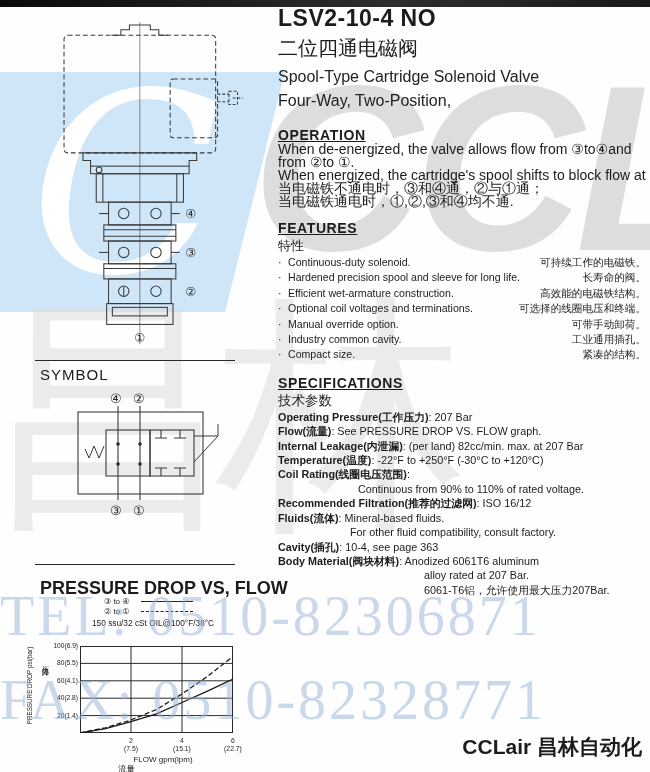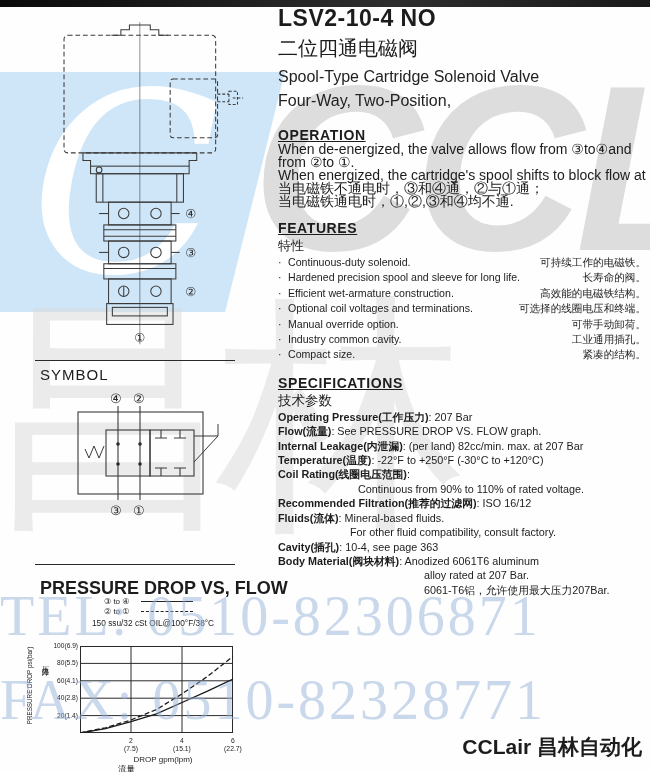--- a/index.html
+++ b/index.html
@@ -192,21 +192,21 @@
     <div>(7.5)</div>
   </div>
   <div class="xtick" style="left:165px;">
     <div>4</div>
     <div>(15.1)</div>
   </div>
   <div class="xtick" style="left:216px;">
     <div>6</div>
     <div>(22.7)</div>
   </div>
-  <div class="xlab">DROP gpm(lpm)</div>
+  <div class="xlab">FLOW gpm(lpm)</div>
   <div class="xlab-cn">流量</div>
 
   <div class="rcol">
     <h1 class="model">LSV2-10-4 NO</h1>
     <div class="title-cn">二位四通电磁阀</div>
     <div class="sub">Spool-Type Cartridge Solenoid Valve</div>
     <div class="sub">Four-Way, Two-Position,</div>
 
     <div class="op-block">
       <div class="sec-head">OPERATION</div>

